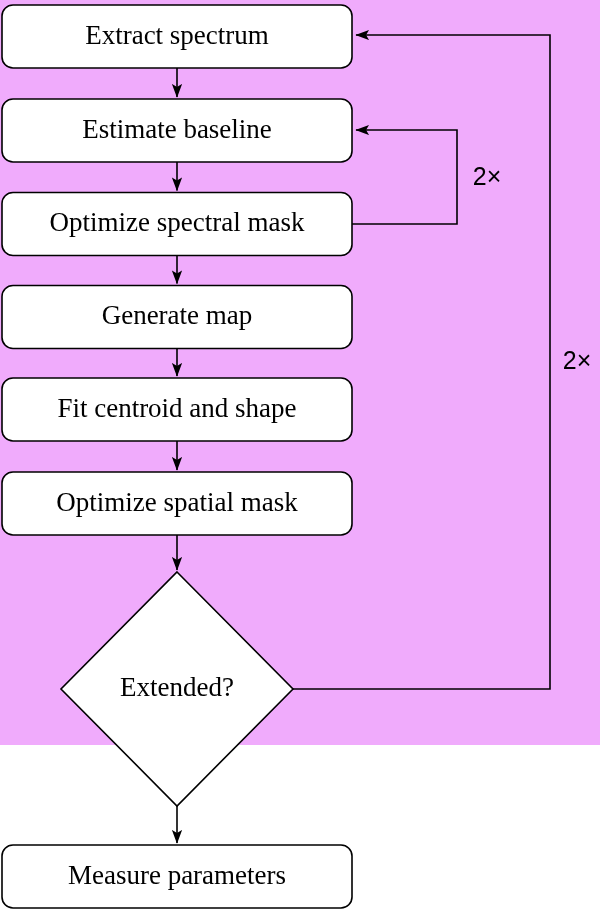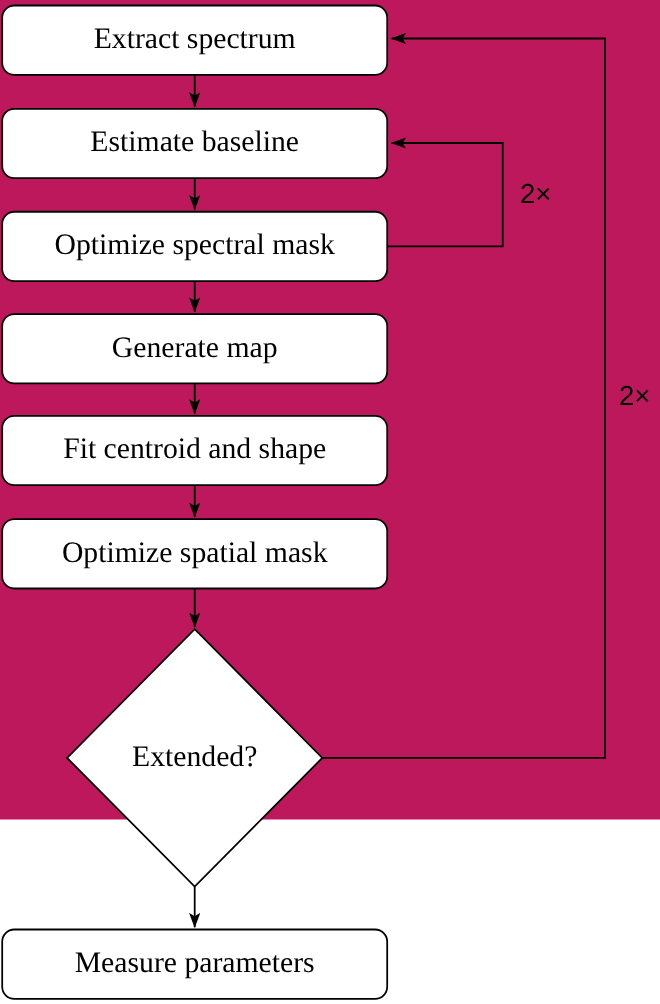--- a/index.html
+++ b/index.html
@@ -10,21 +10,21 @@
   body {
     width: 600px;
     height: 913px;
     font-family: "Liberation Serif", serif;
     overflow: hidden;
   }
   #flowchart-root {
     position: relative;
     width: 600px;
     height: 745px;
-    background: #be185d;
+    background: #f0abfc;
   }
   svg.flow-canvas {
     display: block;
     width: 600px;
     height: 913px;
   }
   .node-rect {
     fill: #ffffff;
     stroke: #000000;
     stroke-width: 1.6;

